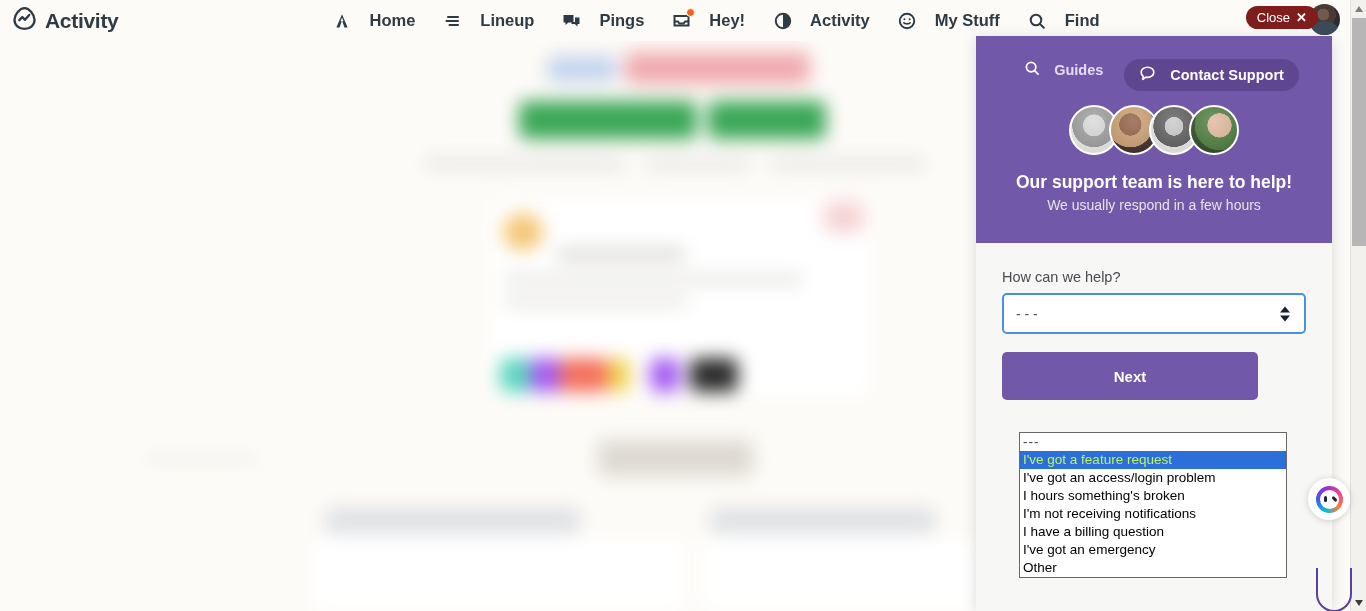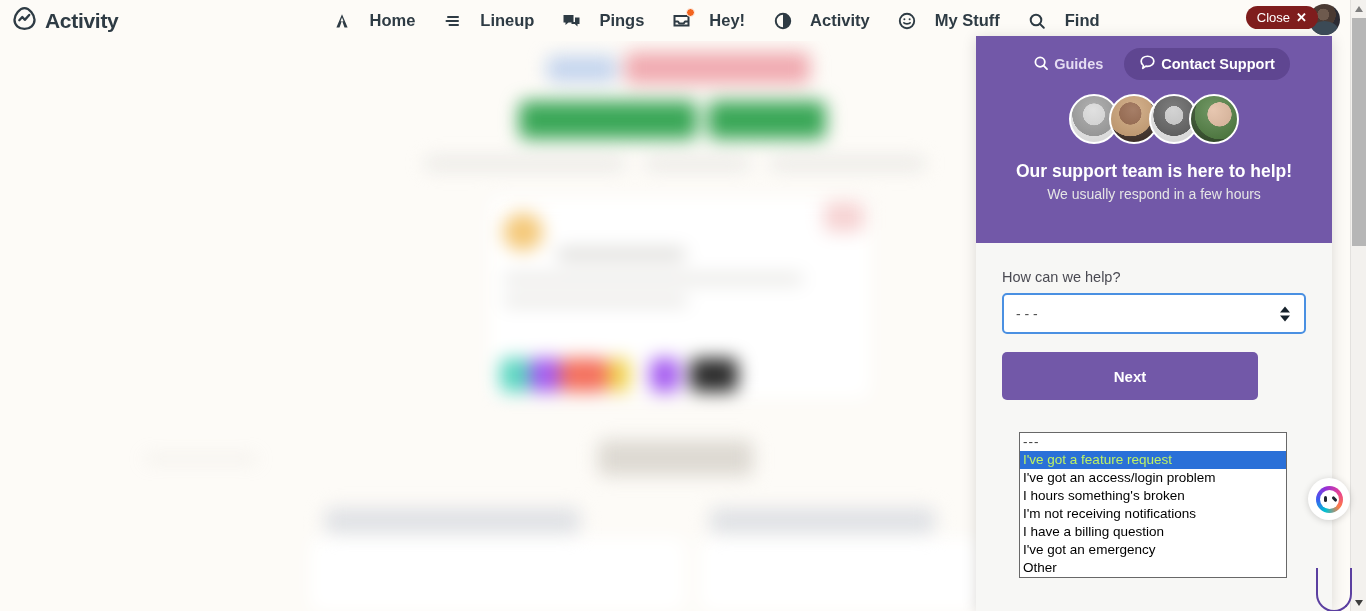--- a/index.html
+++ b/index.html
@@ -49,24 +49,24 @@
   }
 
   
   .panel {
     position: absolute; top: 36px; left: 976px; width: 356px; height: 575px;
     background: #f7f7f5; z-index: 35;
     box-shadow: 0 2px 14px rgba(0,0,0,0.14);
   }
   .panel-head { height: 207px; background: #7258a8; position: relative; }
   .tabs { display: flex; align-items: center; justify-content: center; gap: 6px; padding-top: 12px; }
-  .tab { display: flex; align-items: center; gap: 5px; color: #ffffff;
+  .tab { display: flex; align-items: center; gap: 14px; color: #ffffff;
          font-size: 14.5px; font-weight: bold; padding: 6px 15px; border-radius: 16px; cursor: pointer; }
   .tab.inactive { color: #e4dcf2; font-weight: bold; }
-  .tab.active { background: #5f4691; }
+  .tab.active { background: #5f4691; margin-top: 11px; }
   .avatars { display: flex; justify-content: center; margin-top: 14px; }
   .av { width: 50px; height: 50px; border-radius: 50%; border: 2.5px solid #ffffff;
         margin-left: -10px; overflow: hidden; position: relative; }
   .av:first-child { margin-left: 0; }
   .av1 { background: radial-gradient(circle at 50% 40%, #d8d8d8 0 30%, #9b9b9b 31% 60%, #efefef 61% 100%); }
   .av2 { background: radial-gradient(circle at 42% 38%, #8d5a3c 0 28%, #c99d6f 29% 58%, #3a2a22 59% 100%); }
   .av3 { background: radial-gradient(circle at 50% 42%, #c7c7c7 0 26%, #5a5a5a 27% 58%, #ededed 59% 100%); }
   .av4 { background: radial-gradient(circle at 62% 40%, #e0b79a 0 30%, #4a7a3a 31% 62%, #2e4a24 63% 100%); }
   .av::after { content: ""; position: absolute; inset: 0;
                background: radial-gradient(circle at 48% 30%, rgba(255,255,255,0.22), rgba(0,0,0,0.12)); }

